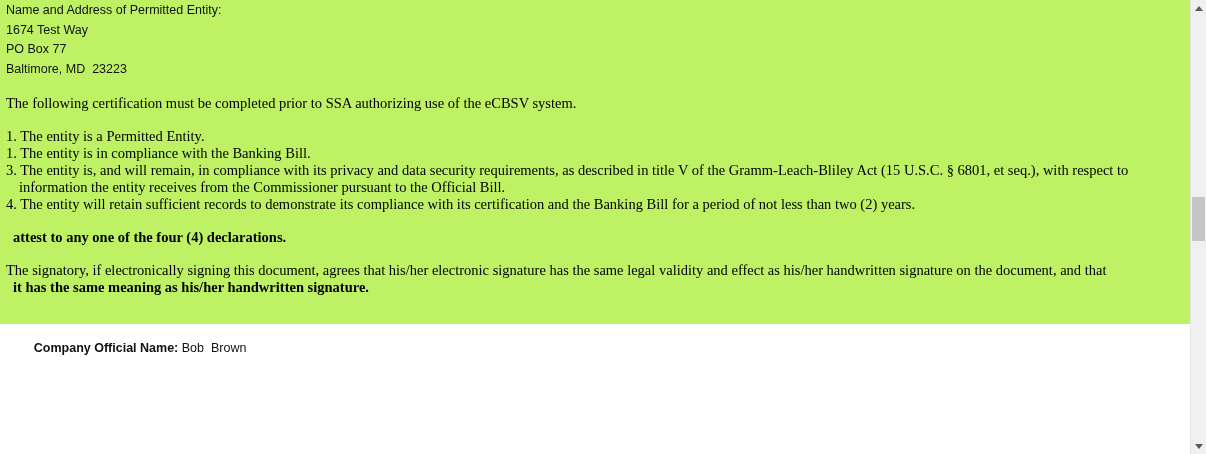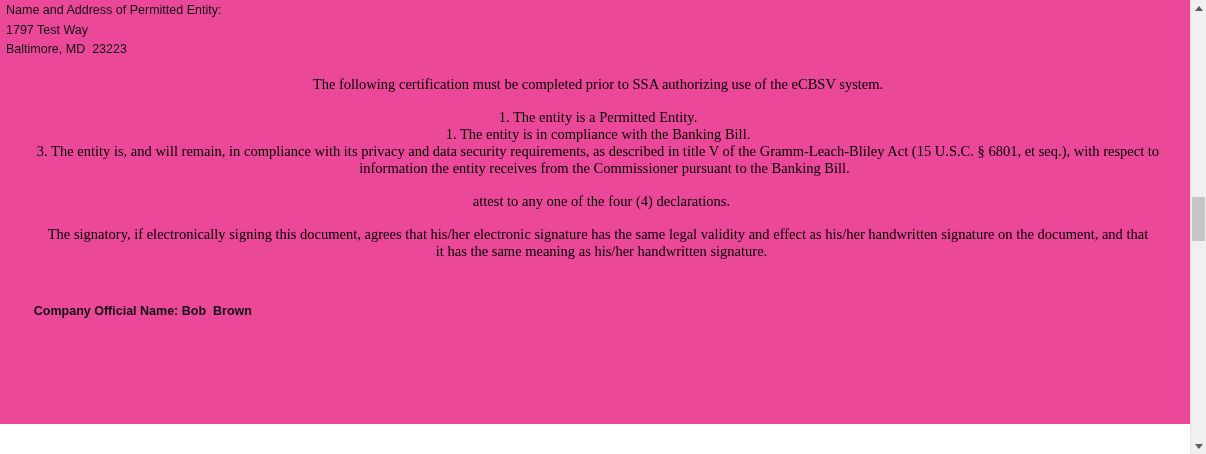--- a/index.html
+++ b/index.html
@@ -10,22 +10,22 @@
   body {
     width: 1206px;
     height: 454px;
     overflow: hidden;
     font-family: "Liberation Sans", sans-serif;
     color: #000000;
   }
   .page {
     position: relative;
     width: 1206px;
-    height: 424px;
-    background: #ec4899;
+    height: 324px;
+    background: #bef264;
     box-sizing: border-box;
   }
   .doc {
     position: absolute;
     left: 0;
     top: 0;
     width: 1190px;
     height: 454px;
     padding: 0 0 0 6px;
     box-sizing: border-box;
@@ -43,56 +43,56 @@
   .entity-block div {
     white-space: pre;
   }
 
   
   .serif {
     font-family: "Liberation Serif", serif;
     font-size: 14.5px;
     line-height: 17px;
     color: #000000;
-    text-align: center;
   }
   .para {
     margin-top: 16px;
   }
   .decl-list {
     margin-top: 16px;
   }
   .decl {
     margin: 0;
     padding: 0;
   }
   .decl .cont {
     padding-left: 13px;
   }
   .para .cont {
     padding-left: 7px;
+    font-weight: bold;
   }
 
   
   .fields {
     margin-top: 17px;
     font-family: "Liberation Sans", sans-serif;
     font-size: 12.5px;
     line-height: 23.5px;
     color: #111111;
   }
   .fields .row {
     white-space: pre;
   }
   .fields .lbl {
     font-weight: bold;
     margin-top: 8px;
   }
   .fields .val {
-    font-weight: bold;
+    font-weight: normal;
     text-align: right;
   }
 
   
   .scrollbar {
     position: absolute;
     right: 0;
     top: 0;
     width: 16px;
     height: 454px;
@@ -136,37 +136,41 @@
 </style>
 </head>
 <body>
 
 <div class="page">
 
   <div class="doc">
 
     <div class="entity-block">
       <div>Name and Address of Permitted Entity:</div>
-      <div>1797 Test Way</div>
+      <div>1674 Test Way</div>
+      <div>PO Box 77</div>
       <div>Baltimore, MD  23223</div>
     </div>
 
     <div class="serif para">The following certification must be completed prior to SSA authorizing use of the eCBSV system.</div>
 
 
     <div class="serif decl-list">
       <div class="decl">
         <div>1. The entity is a Permitted Entity.</div>
       </div>
       <div class="decl">
         <div>1. The entity is in compliance with the Banking Bill.</div>
       </div>
       <div class="decl">
         <div>3. The entity is, and will remain, in compliance with its privacy and data security requirements, as described in title V of the Gramm-Leach-Bliley Act (15 U.S.C. § 6801, et seq.), with respect to</div>
-        <div class="cont">information the entity receives from the Commissioner pursuant to the Banking Bill.</div>
+        <div class="cont">information the entity receives from the Commissioner pursuant to the Official Bill.</div>
+      </div>
+      <div class="decl">
+        <div>4. The entity will retain sufficient records to demonstrate its compliance with its certification and the Banking Bill for a period of not less than two (2) years.</div>
       </div>
     </div>
 
     <div class="serif para">
       <div class="cont">attest to any one of the four (4) declarations.</div>
     </div>
 
     <div class="serif para">
       <div>The signatory, if electronically signing this document, agrees that his/her electronic signature has the same legal validity and effect as his/her handwritten signature on the document, and that</div>
       <div class="cont">it has the same meaning as his/her handwritten signature.</div>

